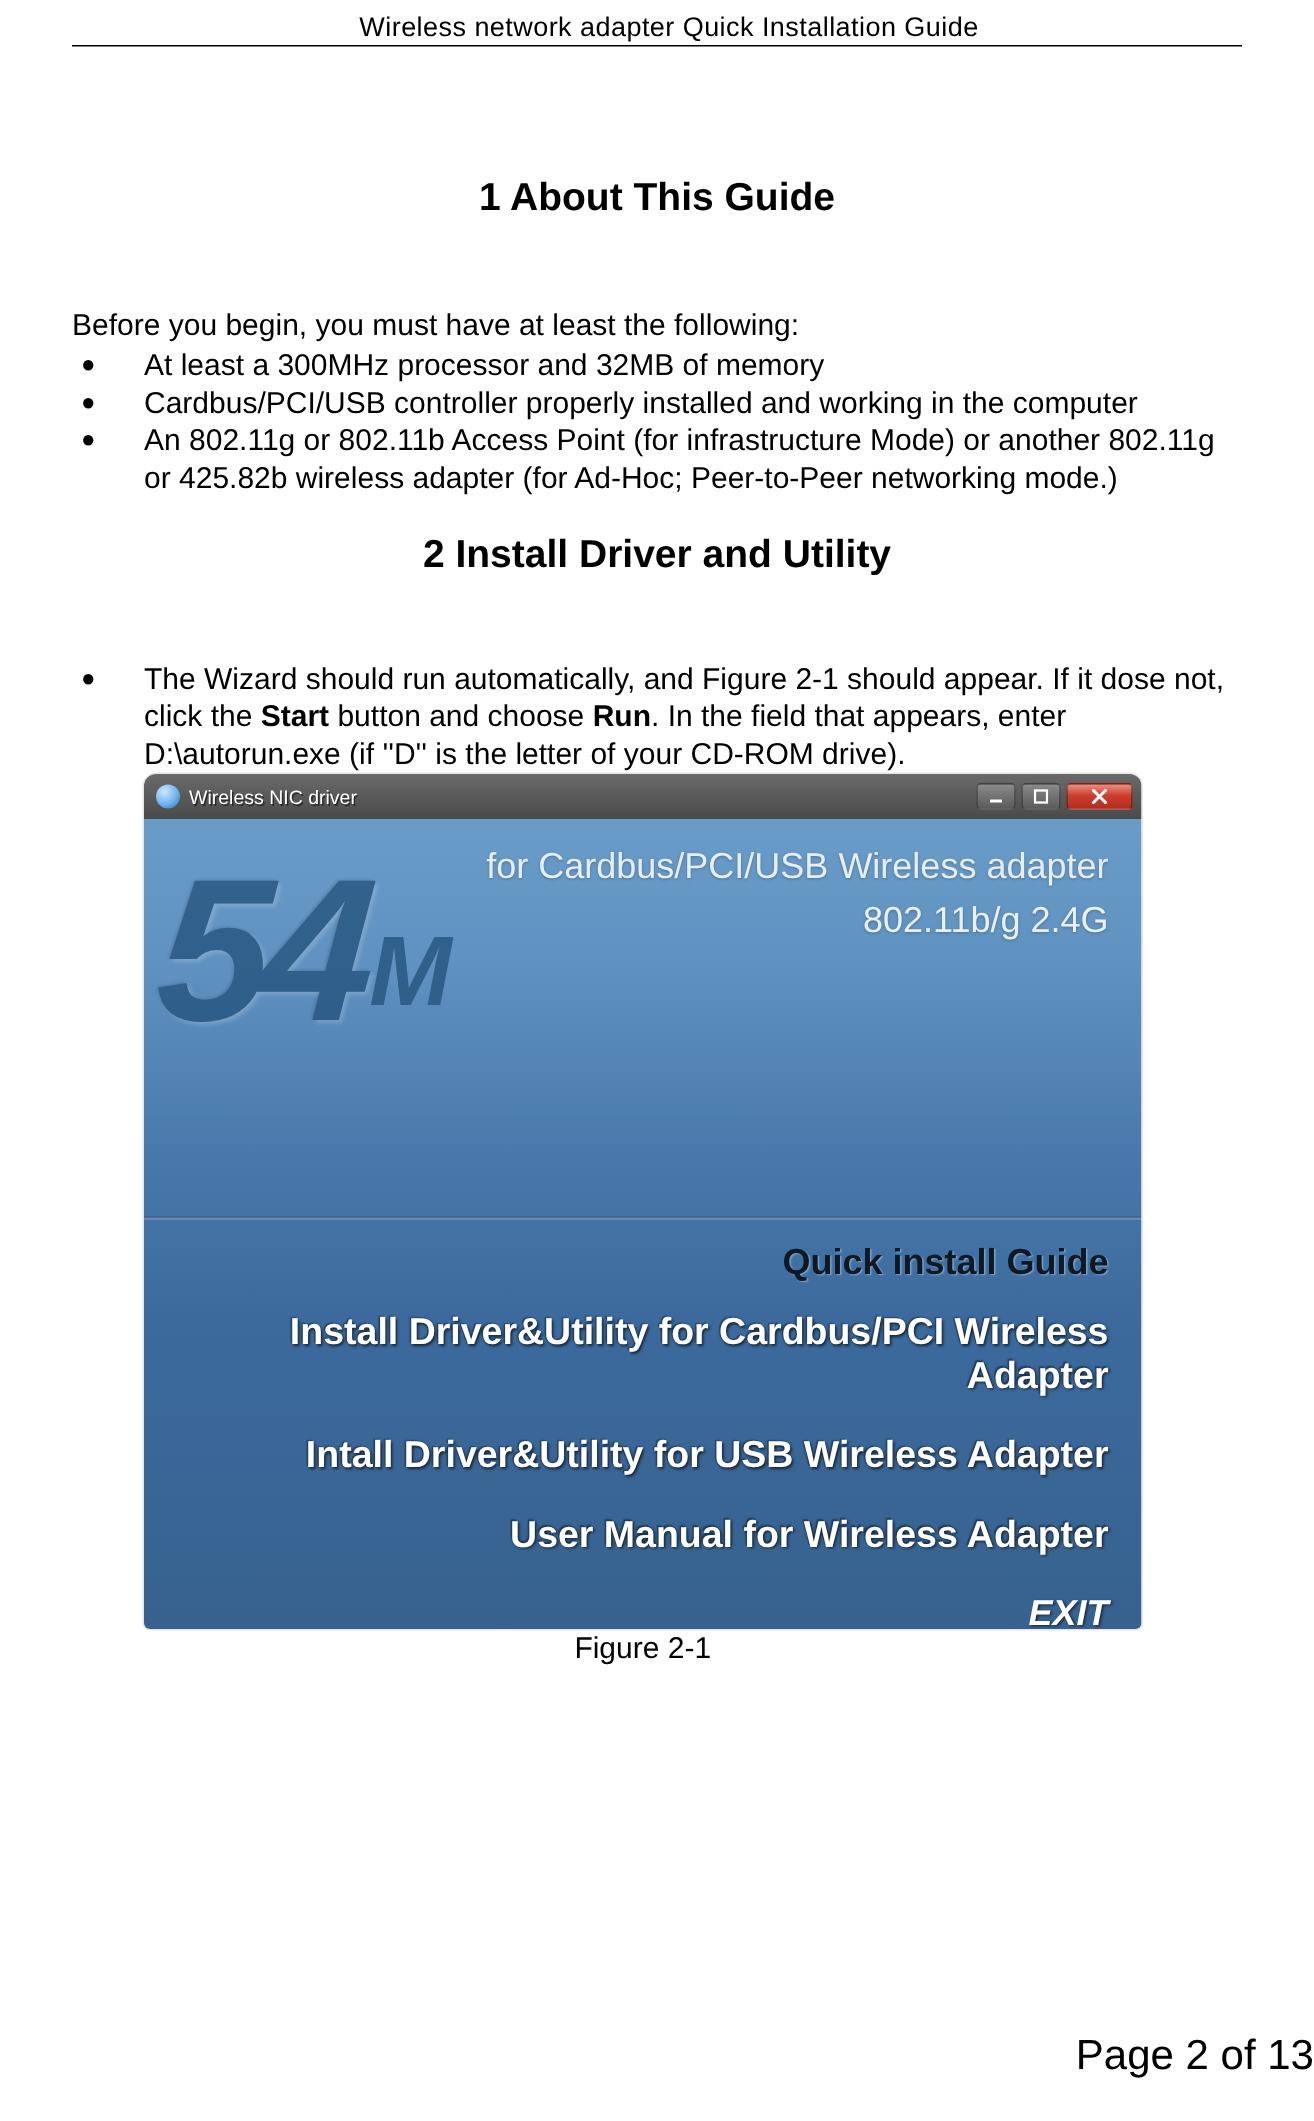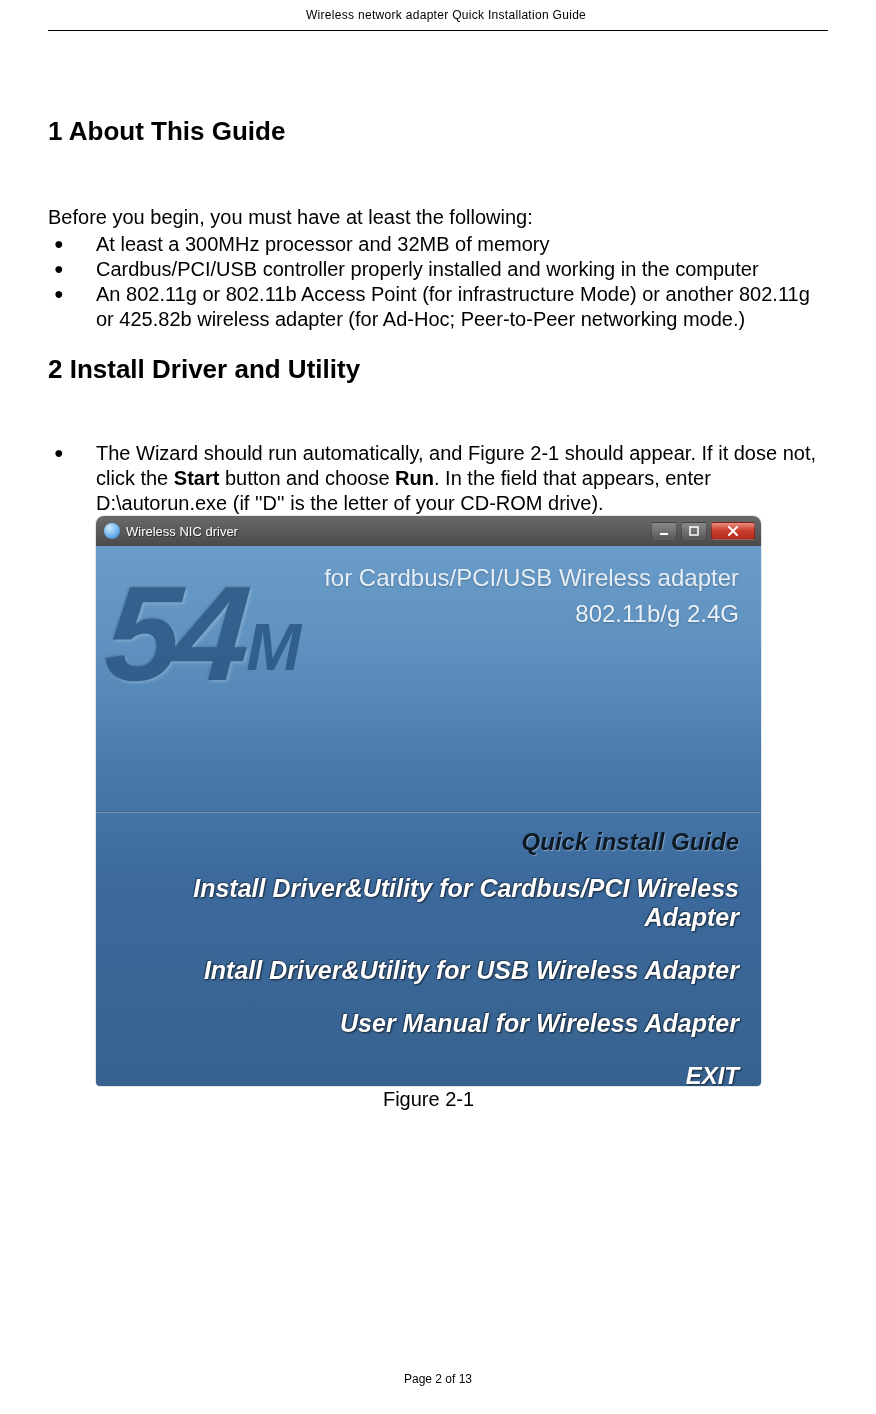--- a/index.html
+++ b/index.html
@@ -14,33 +14,34 @@
   .header-rule-top {
     position: absolute;
     top: 30px; left: 48px; right: 48px;
     border-top: 1.5px solid #000;
   }
   .header-title {
     position: absolute;
     top: 8px; left: 0; right: 0;
     text-align: center;
     font-family: Verdana, Geneva, sans-serif;
-    font-size: 12px;
+    font-size: 18px;
     letter-spacing: 0.3px;
     padding-left: 16px;
   }
   .content {
     position: absolute;
     top: 90px; left: 48px; right: 48px;
   }
   .h1 {
     font-weight: bold;
     font-size: 26px;
     margin-top: 26px;
     margin-bottom: 58px;
+    text-align: center;
   }
   .para {
     font-size: 20px;
     line-height: 1.25;
     margin-bottom: 22px;
   }
   .lead {
     font-size: 20px;
     line-height: 1.25;
     margin-bottom: 2px;
@@ -173,21 +174,20 @@
     position: absolute;
     right: 22px;
     left: 30px;
     top: 282px;
     text-align: right;
     font-family: Arial, Helvetica, sans-serif;
   }
   .menu .item {
     font-size: 25px;
     font-weight: bold;
-    font-style: italic;
     color: #fff;
     text-shadow: 1px 1px 2px rgba(0,0,0,0.65), -1px -1px 1px rgba(0,0,0,0.4);
     margin-bottom: 24px;
     display: block;
     cursor: pointer;
   }
   .menu .item.guide {
     color: #0c1a26;
     text-shadow: 1px 1px 1px rgba(255,255,255,0.35);
     font-size: 24px;
@@ -206,22 +206,22 @@
   .fig-caption {
     text-align: center;
     font-size: 20px;
     margin-top: 2px;
     width: 665px;
   }
   .footer {
     position: absolute;
     bottom: 28px;
     left: 0; right: 0;
-    text-align: center;
-    font-size: 12px;
+    text-align: right;
+    font-size: 28px;
   }
   .title-shadow {
     text-shadow: 1px 1px 0 rgba(0,0,0,0.5);
     font-family: "MS Sans Serif", Tahoma, sans-serif;
   }
 </style>
 </head>
 <body>
 
 <div class="header-title">Wireless network adapter Quick Installation Guide</div>

